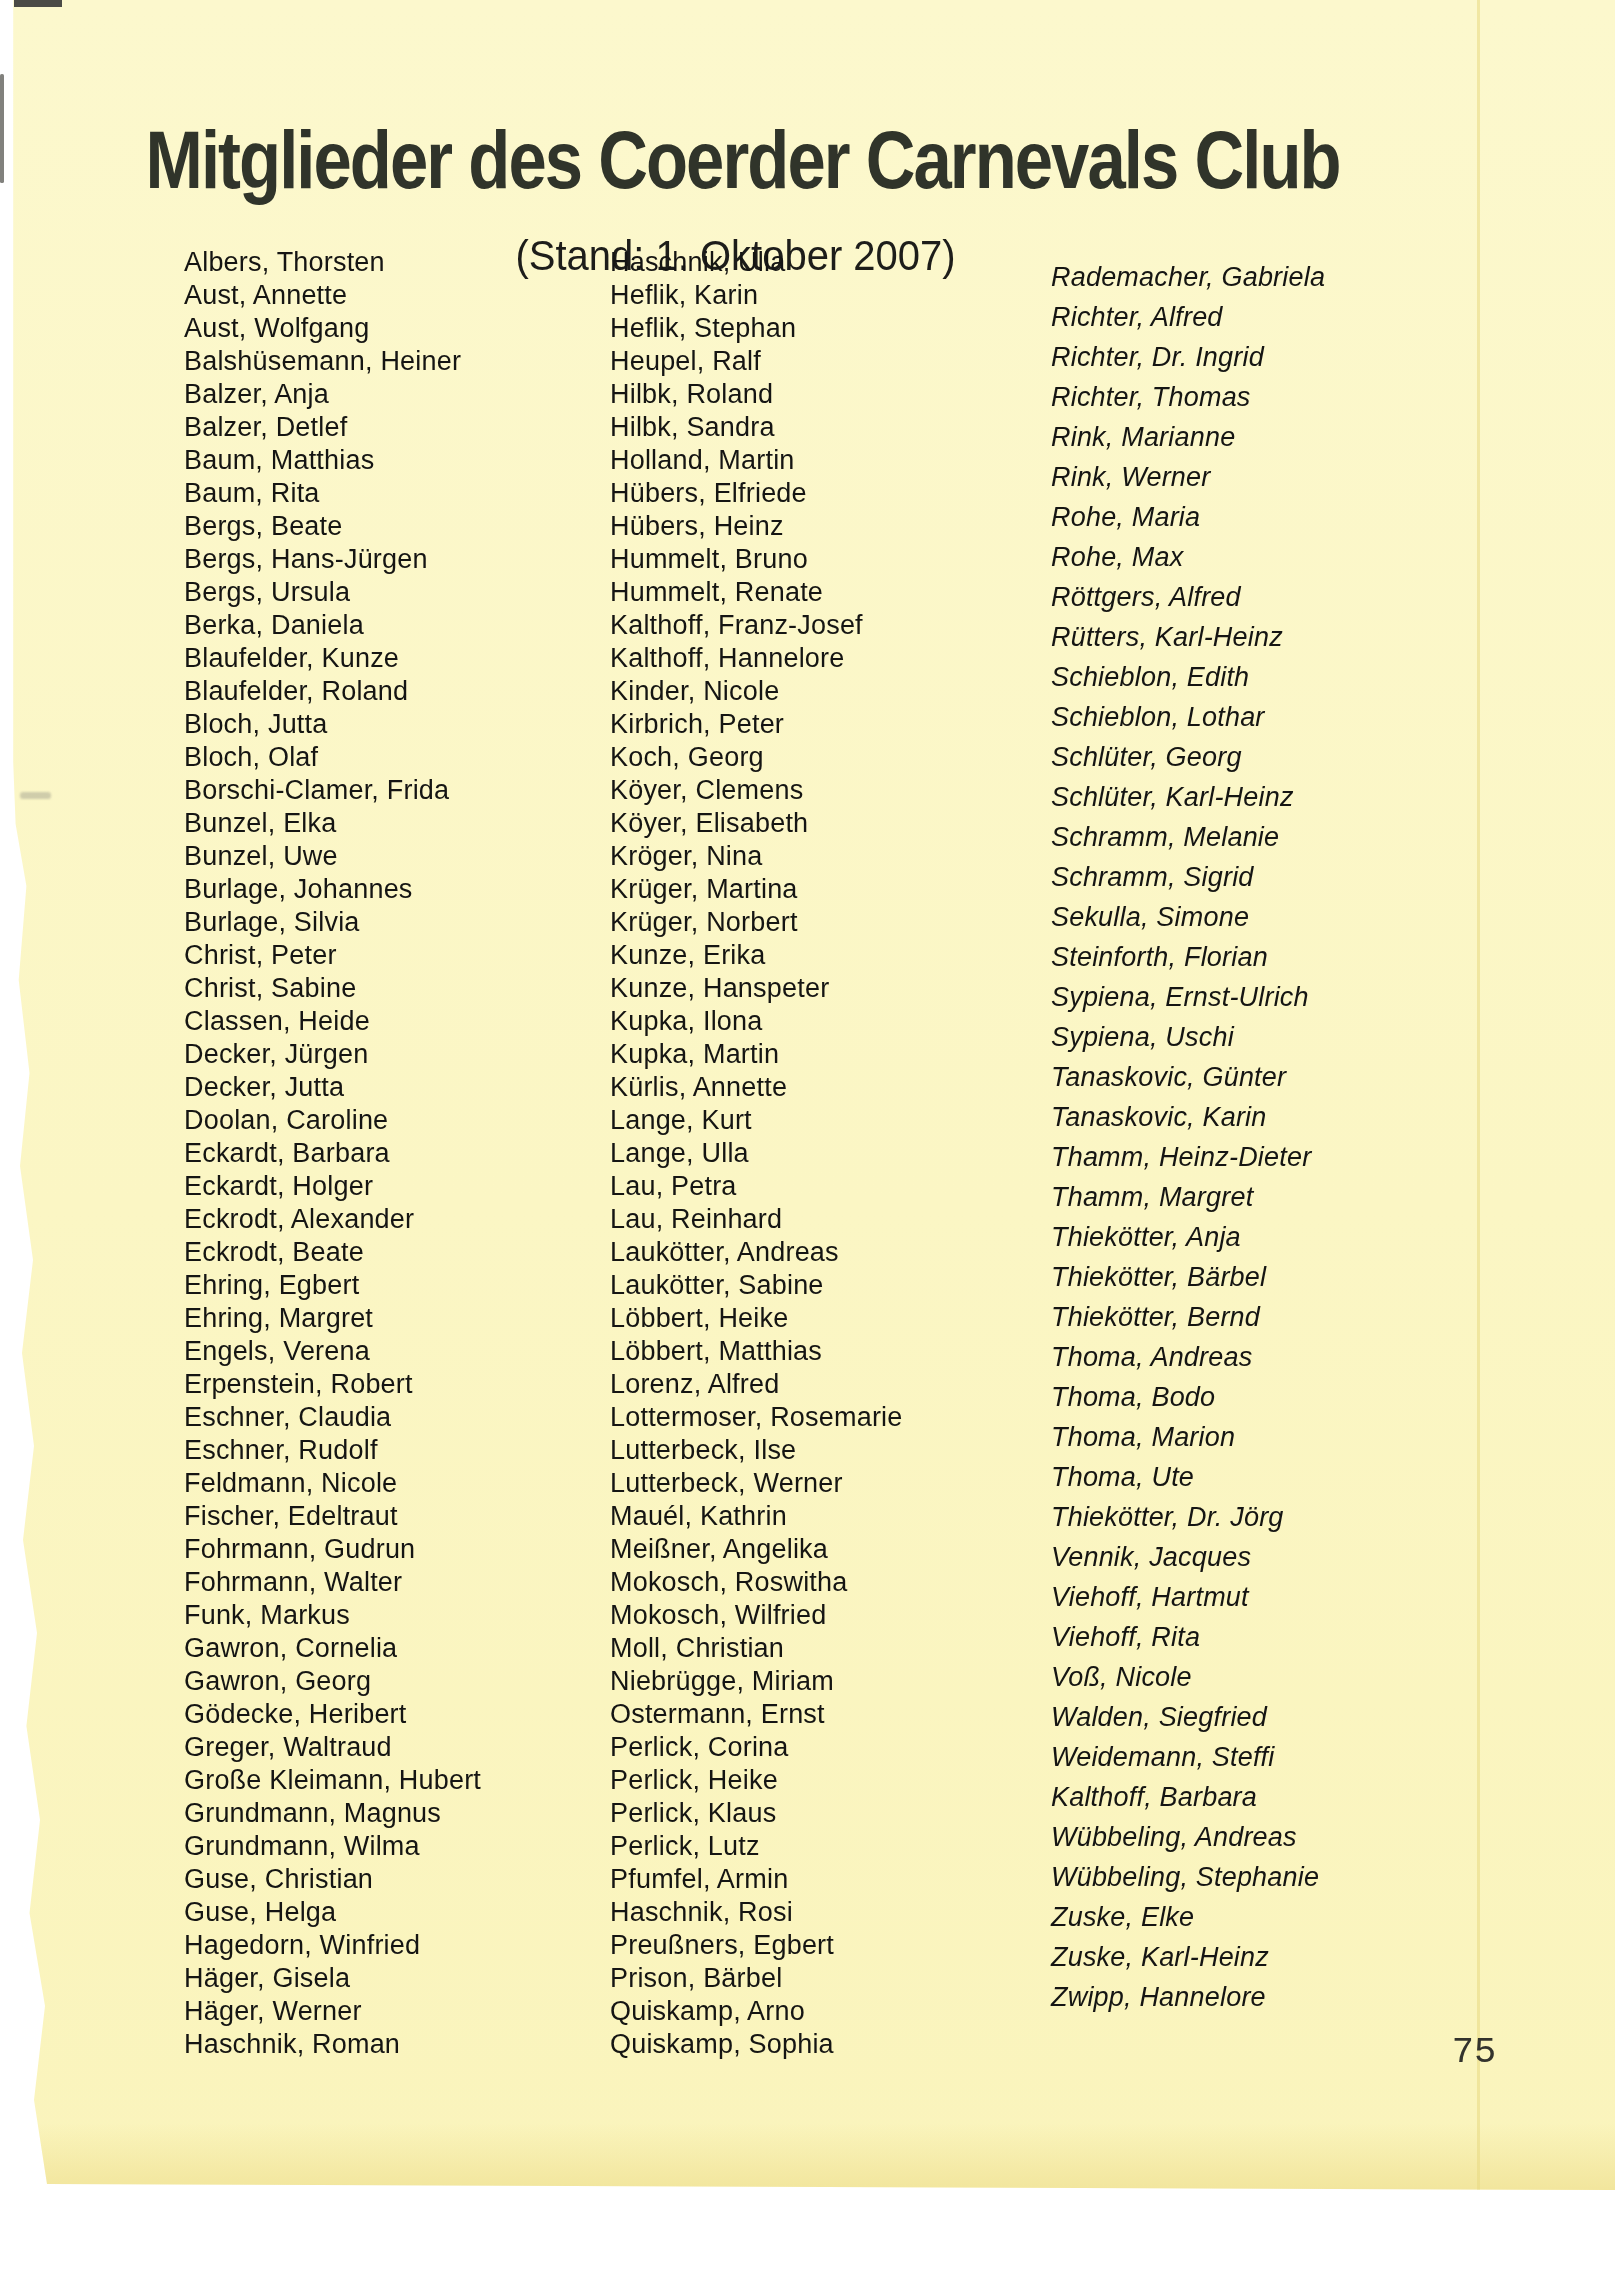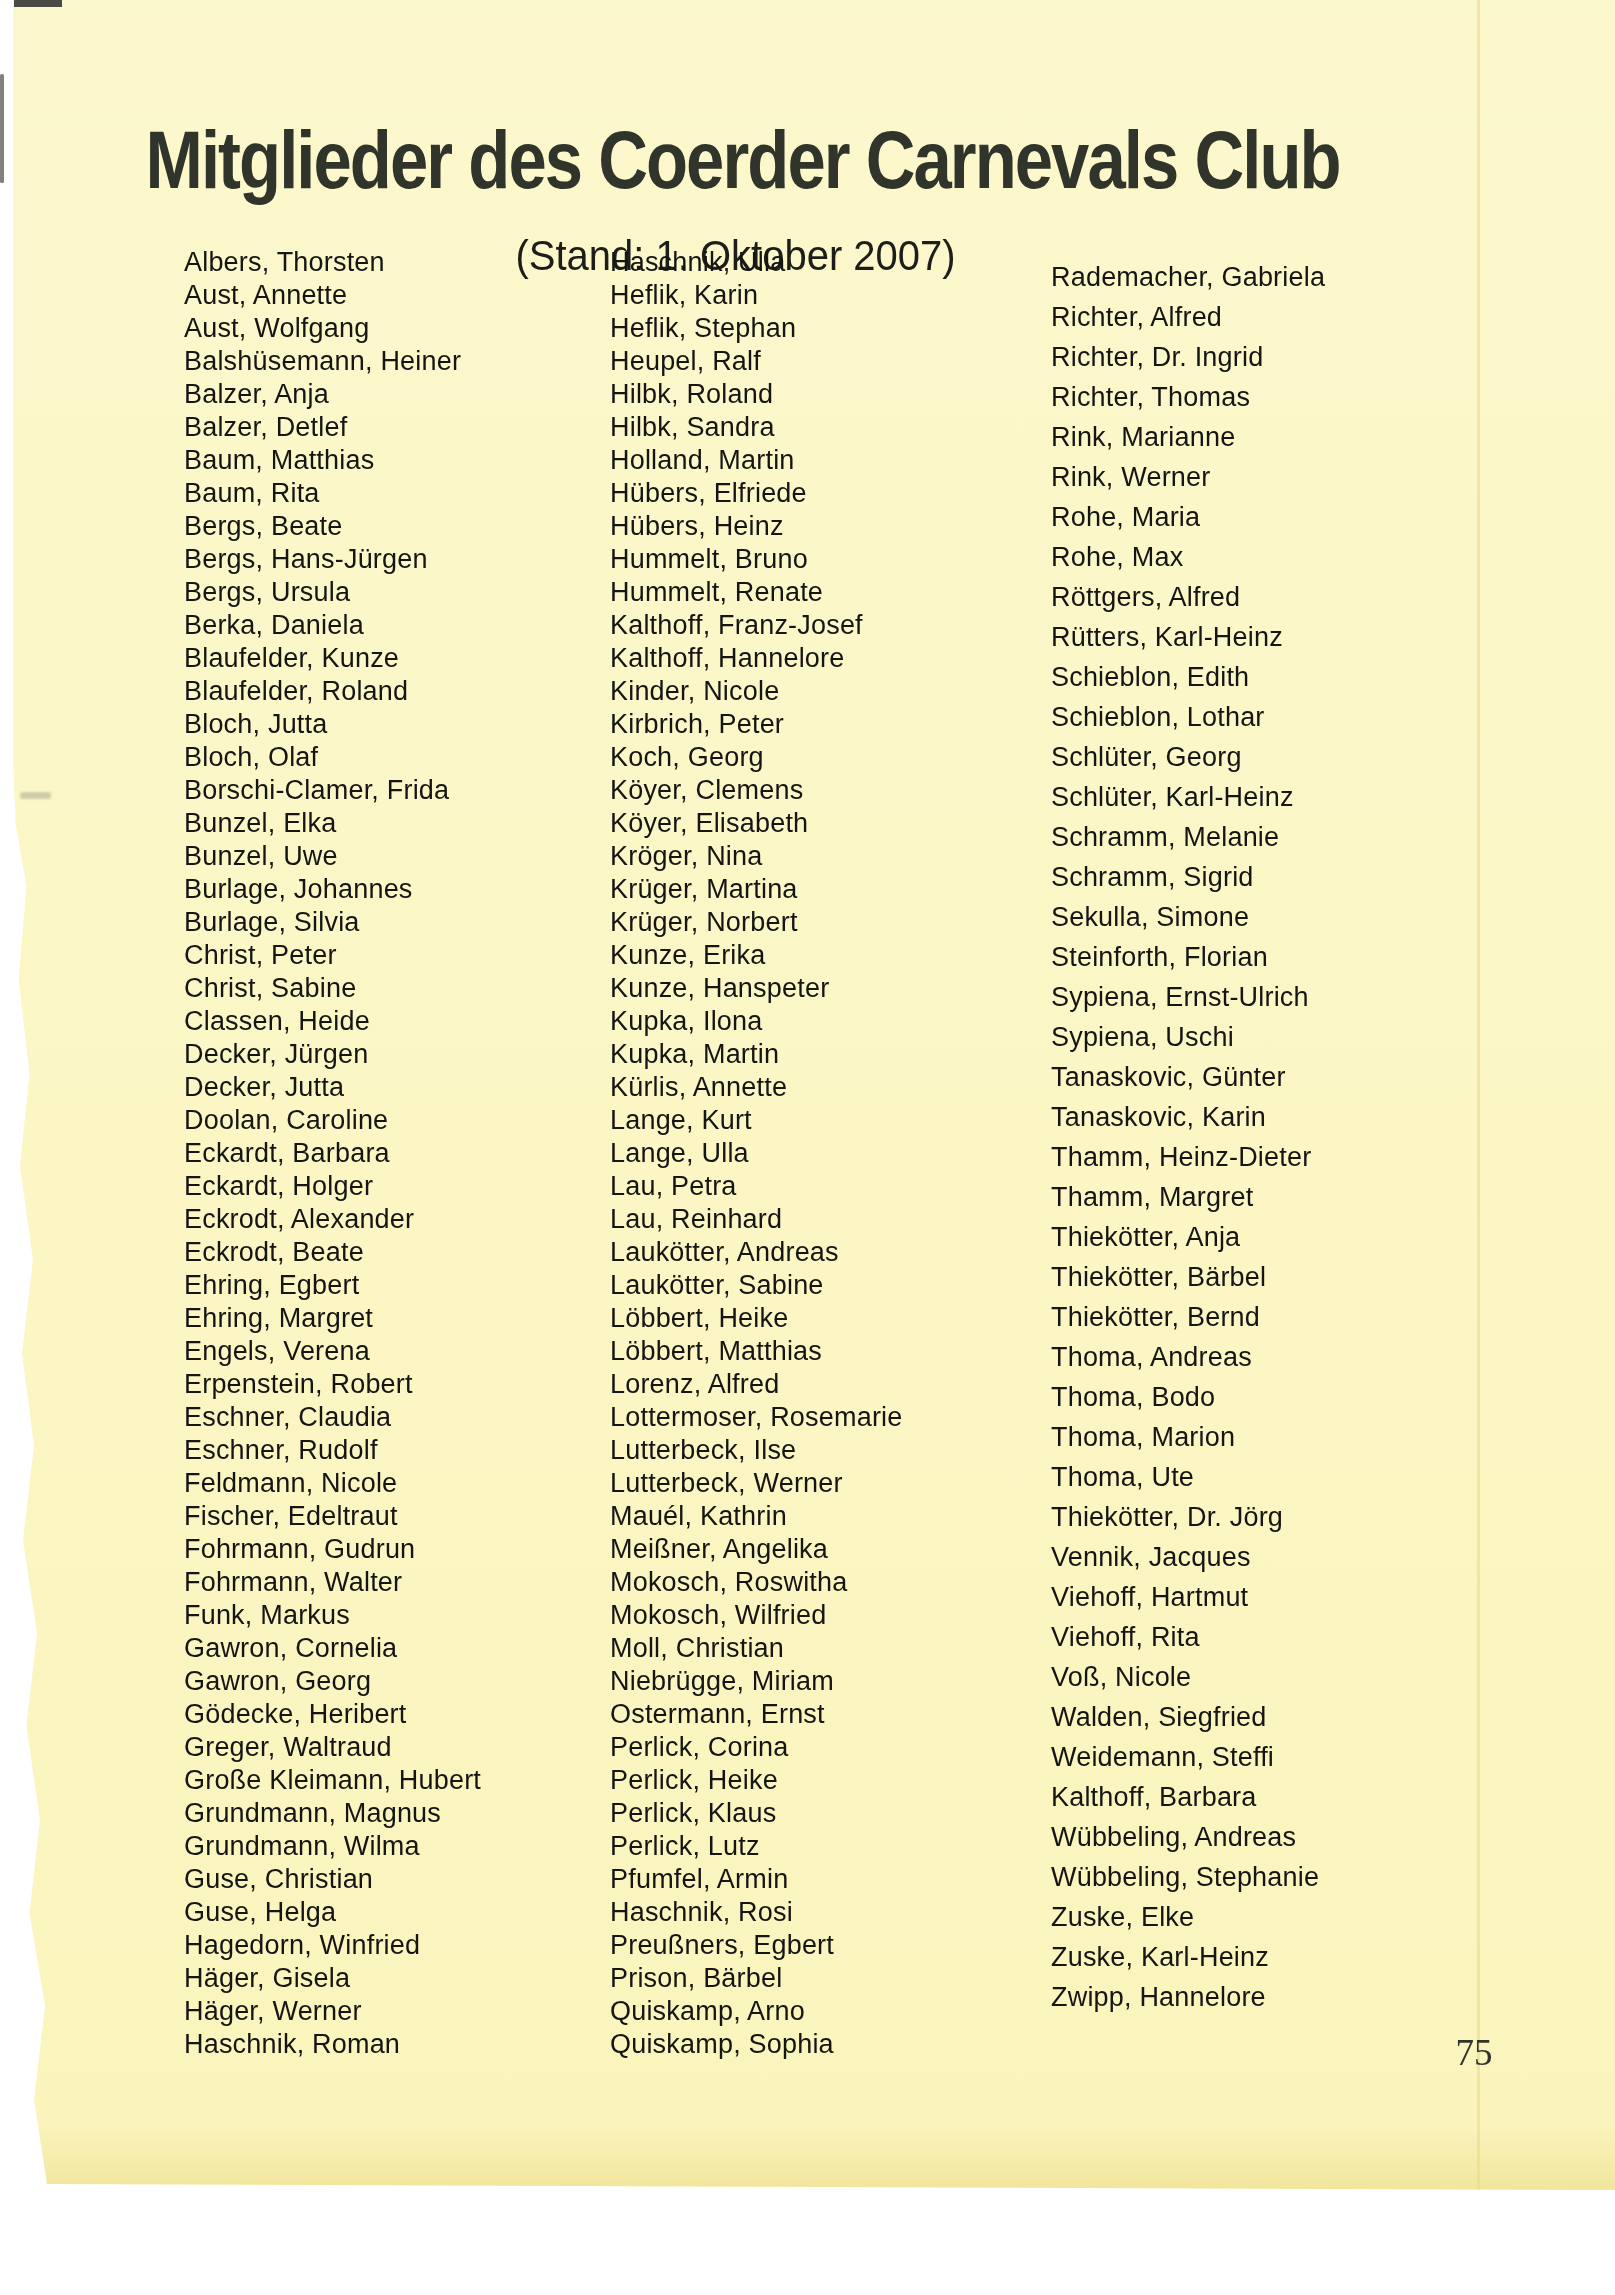--- a/index.html
+++ b/index.html
@@ -99,27 +99,27 @@
     top: 246px;
     font-size: 27px;
     color: #151513;
     letter-spacing: 0.2px;
     white-space: nowrap;
   }
   .col .name { height: 33px; line-height: 33px; }
   .col-1 { left: 184px; }
   .col-2 { left: 610px; }
   .col-3 { left: 1051px; top: 257px; }
-  .col-3 .name { height: 40px; line-height: 40px; }
+  .col-3 .name { height: 40px; line-height: 40px; font-style: italic; }
   .page-number {
     position: absolute;
     left: 1443px; top: 2031px;
     width: 62px;
     text-align: center;
-    font-family: Liberation Serif, serif;
+    font-family: Liberation Mono, monospace;
     font-size: 37px;
     color: #33332d;
   }
 </style>
 </head>
 <body>
 
 <div class="canvas">
   <div class="page">
     <div class="bottom-shade"></div>

